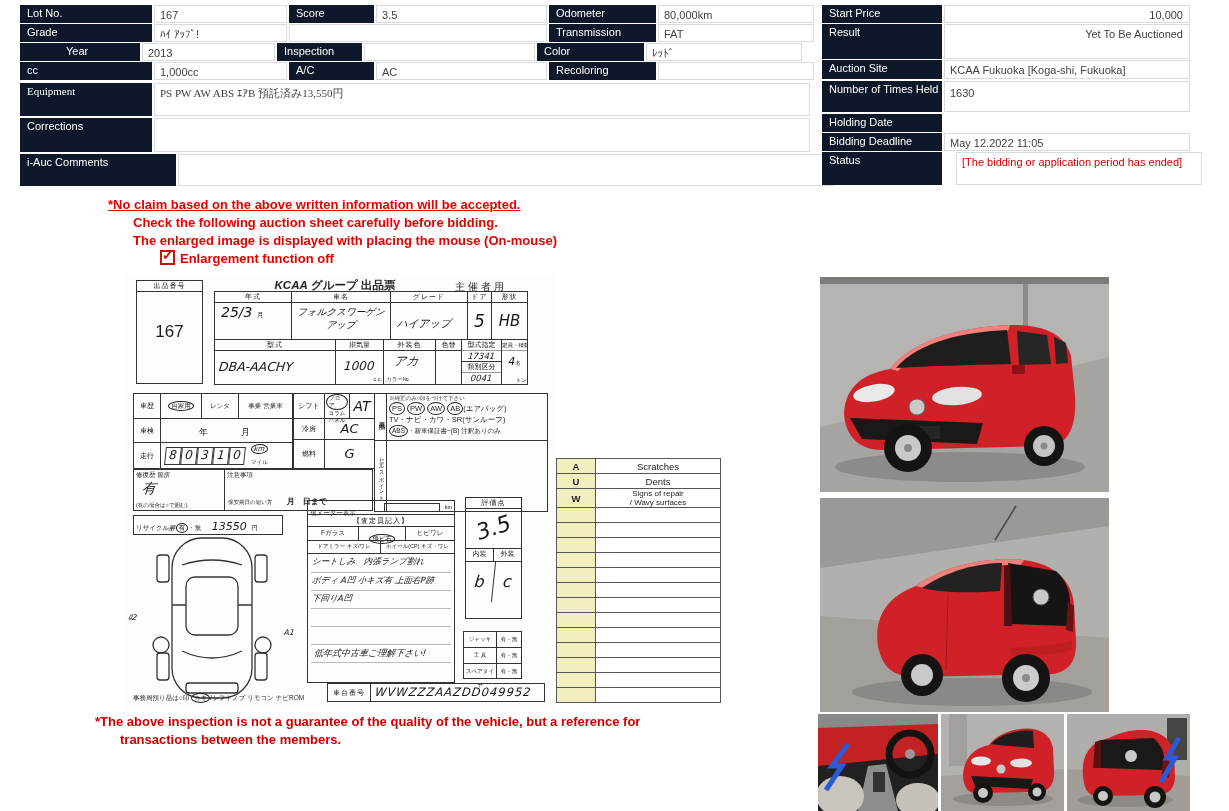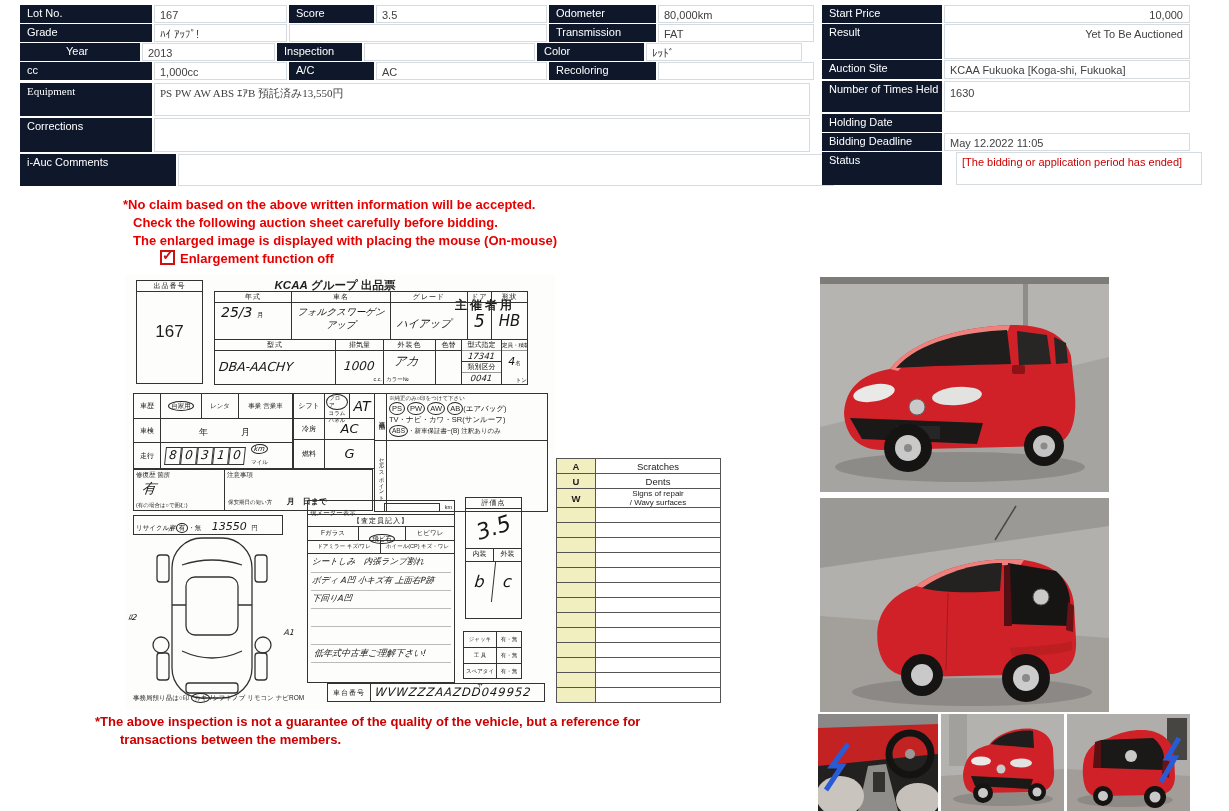--- a/index.html
+++ b/index.html
@@ -113,40 +113,40 @@
       <div class="lc" style="width:120px;">Bidding Deadline</div>
       <div class="vc" style="width:246px;">May 12.2022 11:05</div>
     </div>
     <div class="irow" style="left:822px;top:152px;height:33px;">
       <div class="lc" style="width:120px;">Status</div>
       <div class="vc red" style="width:246px;white-space:normal;line-height:15px;">[The bidding or application period has ended]</div>
     </div>
   </div>
 
   <div>
-    <div class="warn" style="left:123px;top:196px;">*No claim based on the above written information will be accepted.</div>
+    <div class="warn" style="left:108px;top:196px;text-decoration:underline;">*No claim based on the above written information will be accepted.</div>
     <div class="warn" style="left:133px;top:214px;">Check the following auction sheet carefully before bidding.</div>
     <div class="warn" style="left:133px;top:232px;">The enlarged image is displayed with placing the mouse (On-mouse)</div>
     <div class="warn" style="left:160px;top:250px;">
       <span class="cbox"></span><span>Enlargement function off</span>
     </div>
   </div>
 
   <div class="sheet">
 
     <div class="bx" style="left:11px;top:5px;width:67px;height:104px;">
       <div class="th" style="border-bottom:1px solid #333;">出品番号</div>
       <div style="font-size:17px;text-align:center;margin-top:30px;">167</div>
     </div>
 
     <div class="abs" style="left:95px;top:3px;width:230px;text-align:center;font-size:11.5px;font-weight:bold;">
       <span style="font-style:italic;">KCAA</span>
       <span>グループ 出品票</span>
     </div>
-    <div class="abs" style="left:330px;top:22px;width:95px;font-size:12px;font-weight:bold;letter-spacing:3px;">主催者用</div>
+    <div class="abs" style="left:330px;top:5px;width:95px;font-size:10px;font-weight:normal;letter-spacing:3px;">主催者用</div>
 
     <div>
 
       <div class="bx th" style="left:89px;top:16px;width:78px;height:12px;">年式</div>
       <div class="bx th" style="left:166px;top:16px;width:100px;height:12px;">車名</div>
       <div class="bx th" style="left:265px;top:16px;width:78px;height:12px;">グレード</div>
       <div class="bx th" style="left:342px;top:16px;width:25px;height:12px;">ドア</div>
       <div class="bx th" style="left:366px;top:16px;width:37px;height:12px;">形状</div>
 
       <div class="bx" style="left:89px;top:27px;width:78px;height:38px;">

